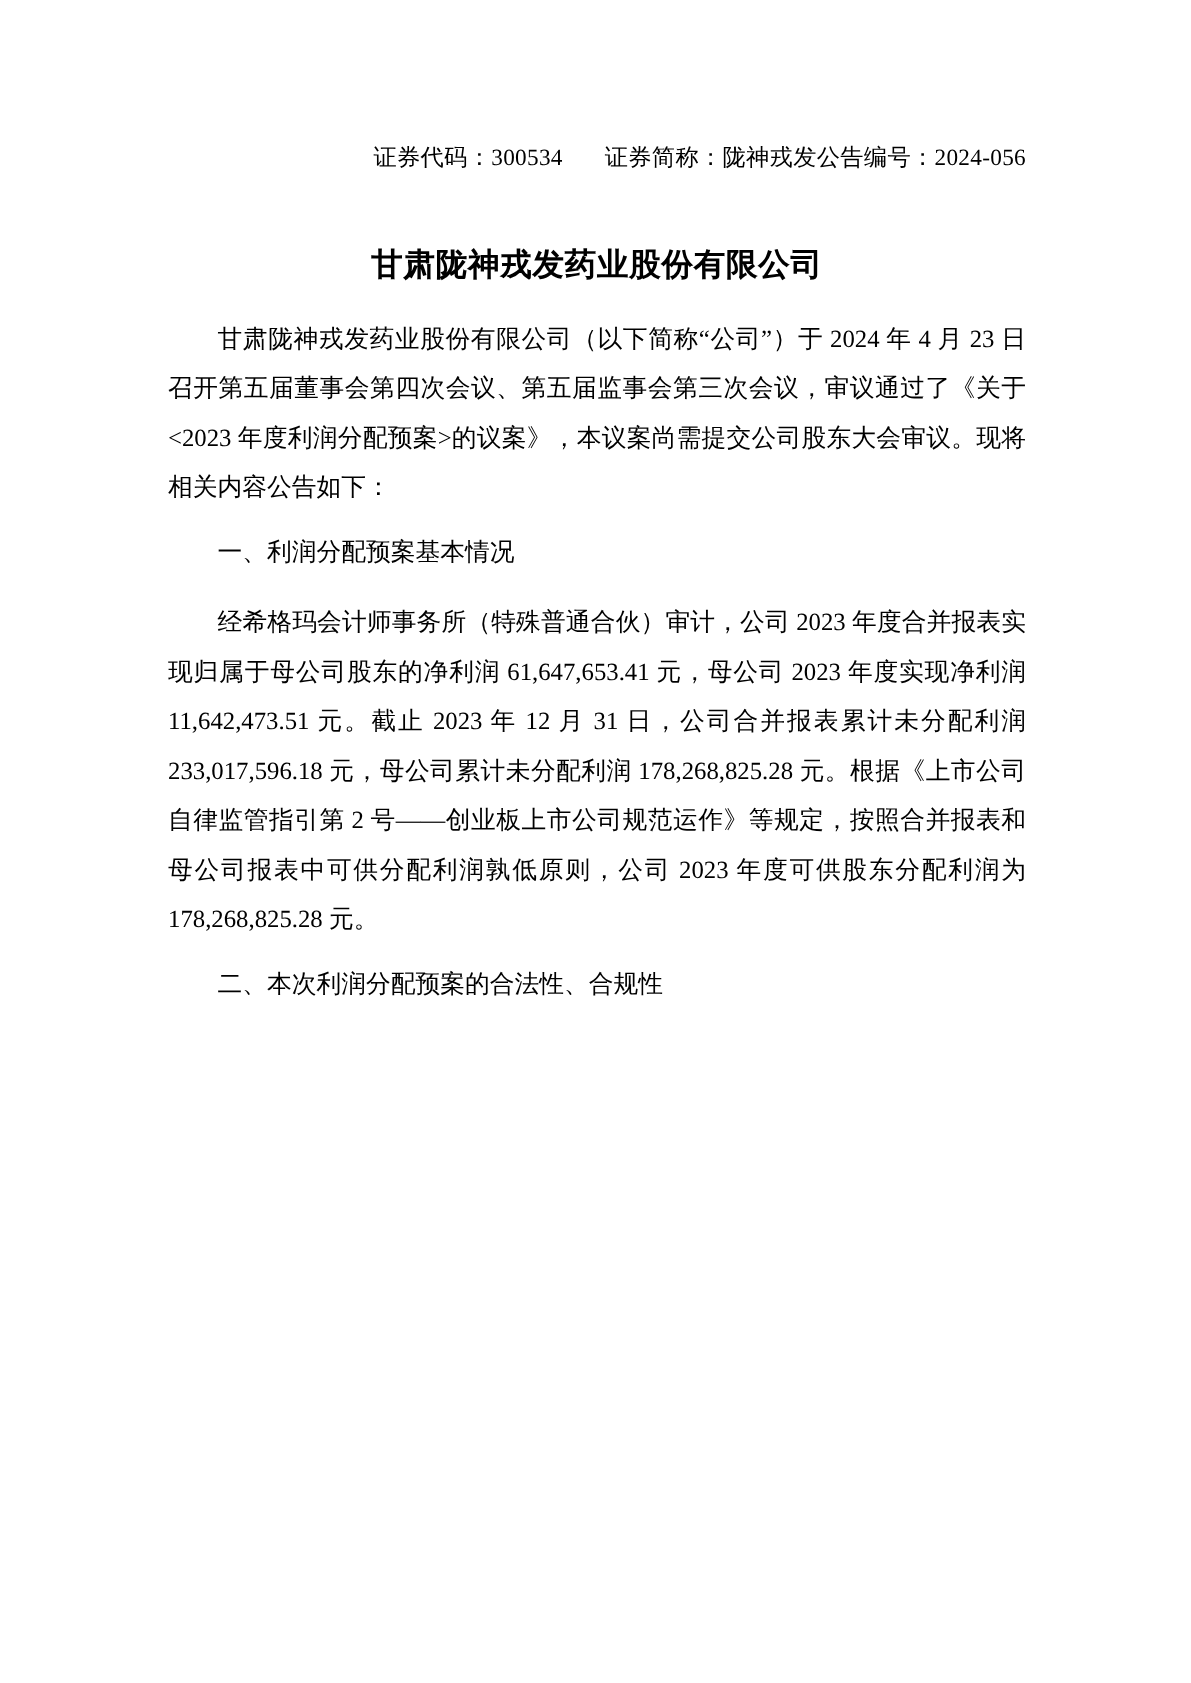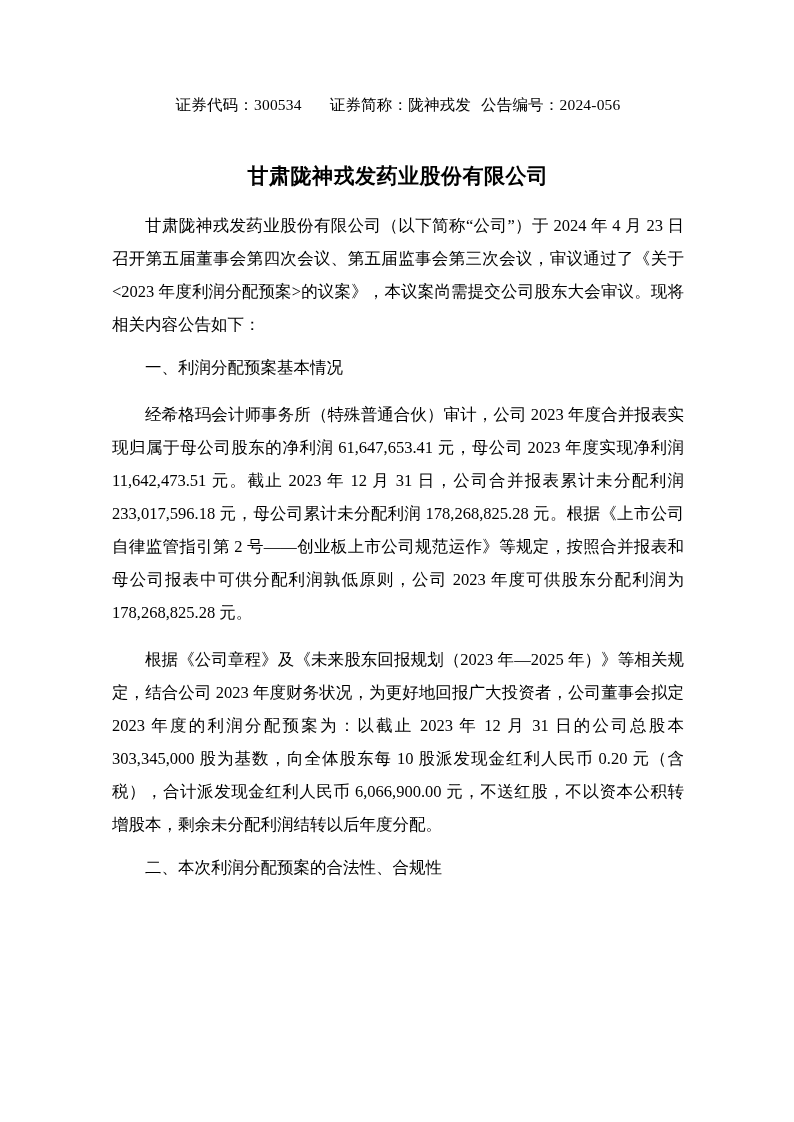--- a/index.html
+++ b/index.html
@@ -17,32 +17,31 @@
   }
   .page {
     width: 794px;
     height: 1122px;
     box-sizing: border-box;
     padding: 95px 110px 60px 112px;
     position: relative;
   }
   .header-row {
     display: flex;
-    justify-content: center;
+    justify-content: flex-end;
     align-items: baseline;
     font-size: 15.5px;
     letter-spacing: 0.2px;
     margin-bottom: 42px;
   }
   .header-cell {
     white-space: nowrap;
   }
   .header-cell.mid {
     margin-left: 28px;
-    margin-right: 10px;
   }
   .title {
     text-align: center;
     font-weight: bold;
     font-size: 21px;
     line-height: 1.75;
     letter-spacing: 0.5px;
     font-family: Liberation Serif, serif;
   }
   .title-line {
@@ -89,17 +88,16 @@
   <div class="title">
     <span class="title-line">甘肃陇神戎发药业股份有限公司</span>
   </div>
 
 
   <p class="body-text">甘肃陇神戎发药业股份有限公司（以下简称“公司”）于 2024 年 4 月 23 日召开第五届董事会第四次会议、第五届监事会第三次会议，审议通过了《关于&lt;2023 年度利润分配预案&gt;的议案》，本议案尚需提交公司股东大会审议。现将相关内容公告如下：</p>
 
   <h2 class="section-heading">一、利润分配预案基本情况</h2>
 
   <p class="body-text">经希格玛会计师事务所（特殊普通合伙）审计，公司 2023 年度合并报表实现归属于母公司股东的净利润 61,647,653.41 元，母公司 2023 年度实现净利润 11,642,473.51 元。截止 2023 年 12 月 31 日，公司合并报表累计未分配利润 233,017,596.18 元，母公司累计未分配利润 178,268,825.28 元。根据《上市公司自律监管指引第 2 号——创业板上市公司规范运作》等规定，按照合并报表和母公司报表中可供分配利润孰低原则，公司 2023 年度可供股东分配利润为 178,268,825.28 元。</p>
-  <p class="body-text">根据《公司章程》及《未来股东回报规划（2023 年—2025 年）》等相关规定，结合公司 2023 年度财务状况，为更好地回报广大投资者，公司董事会拟定 2023 年度的利润分配预案为：以截止 2023 年 12 月 31 日的公司总股本 303,345,000 股为基数，向全体股东每 10 股派发现金红利人民币 0.20 元（含税），合计派发现金红利人民币 6,066,900.00 元，不送红股，不以资本公积转增股本，剩余未分配利润结转以后年度分配。</p>
 
   <h2 class="section-heading">二、本次利润分配预案的合法性、合规性</h2>
 
 </div>
 
 </body></html>

